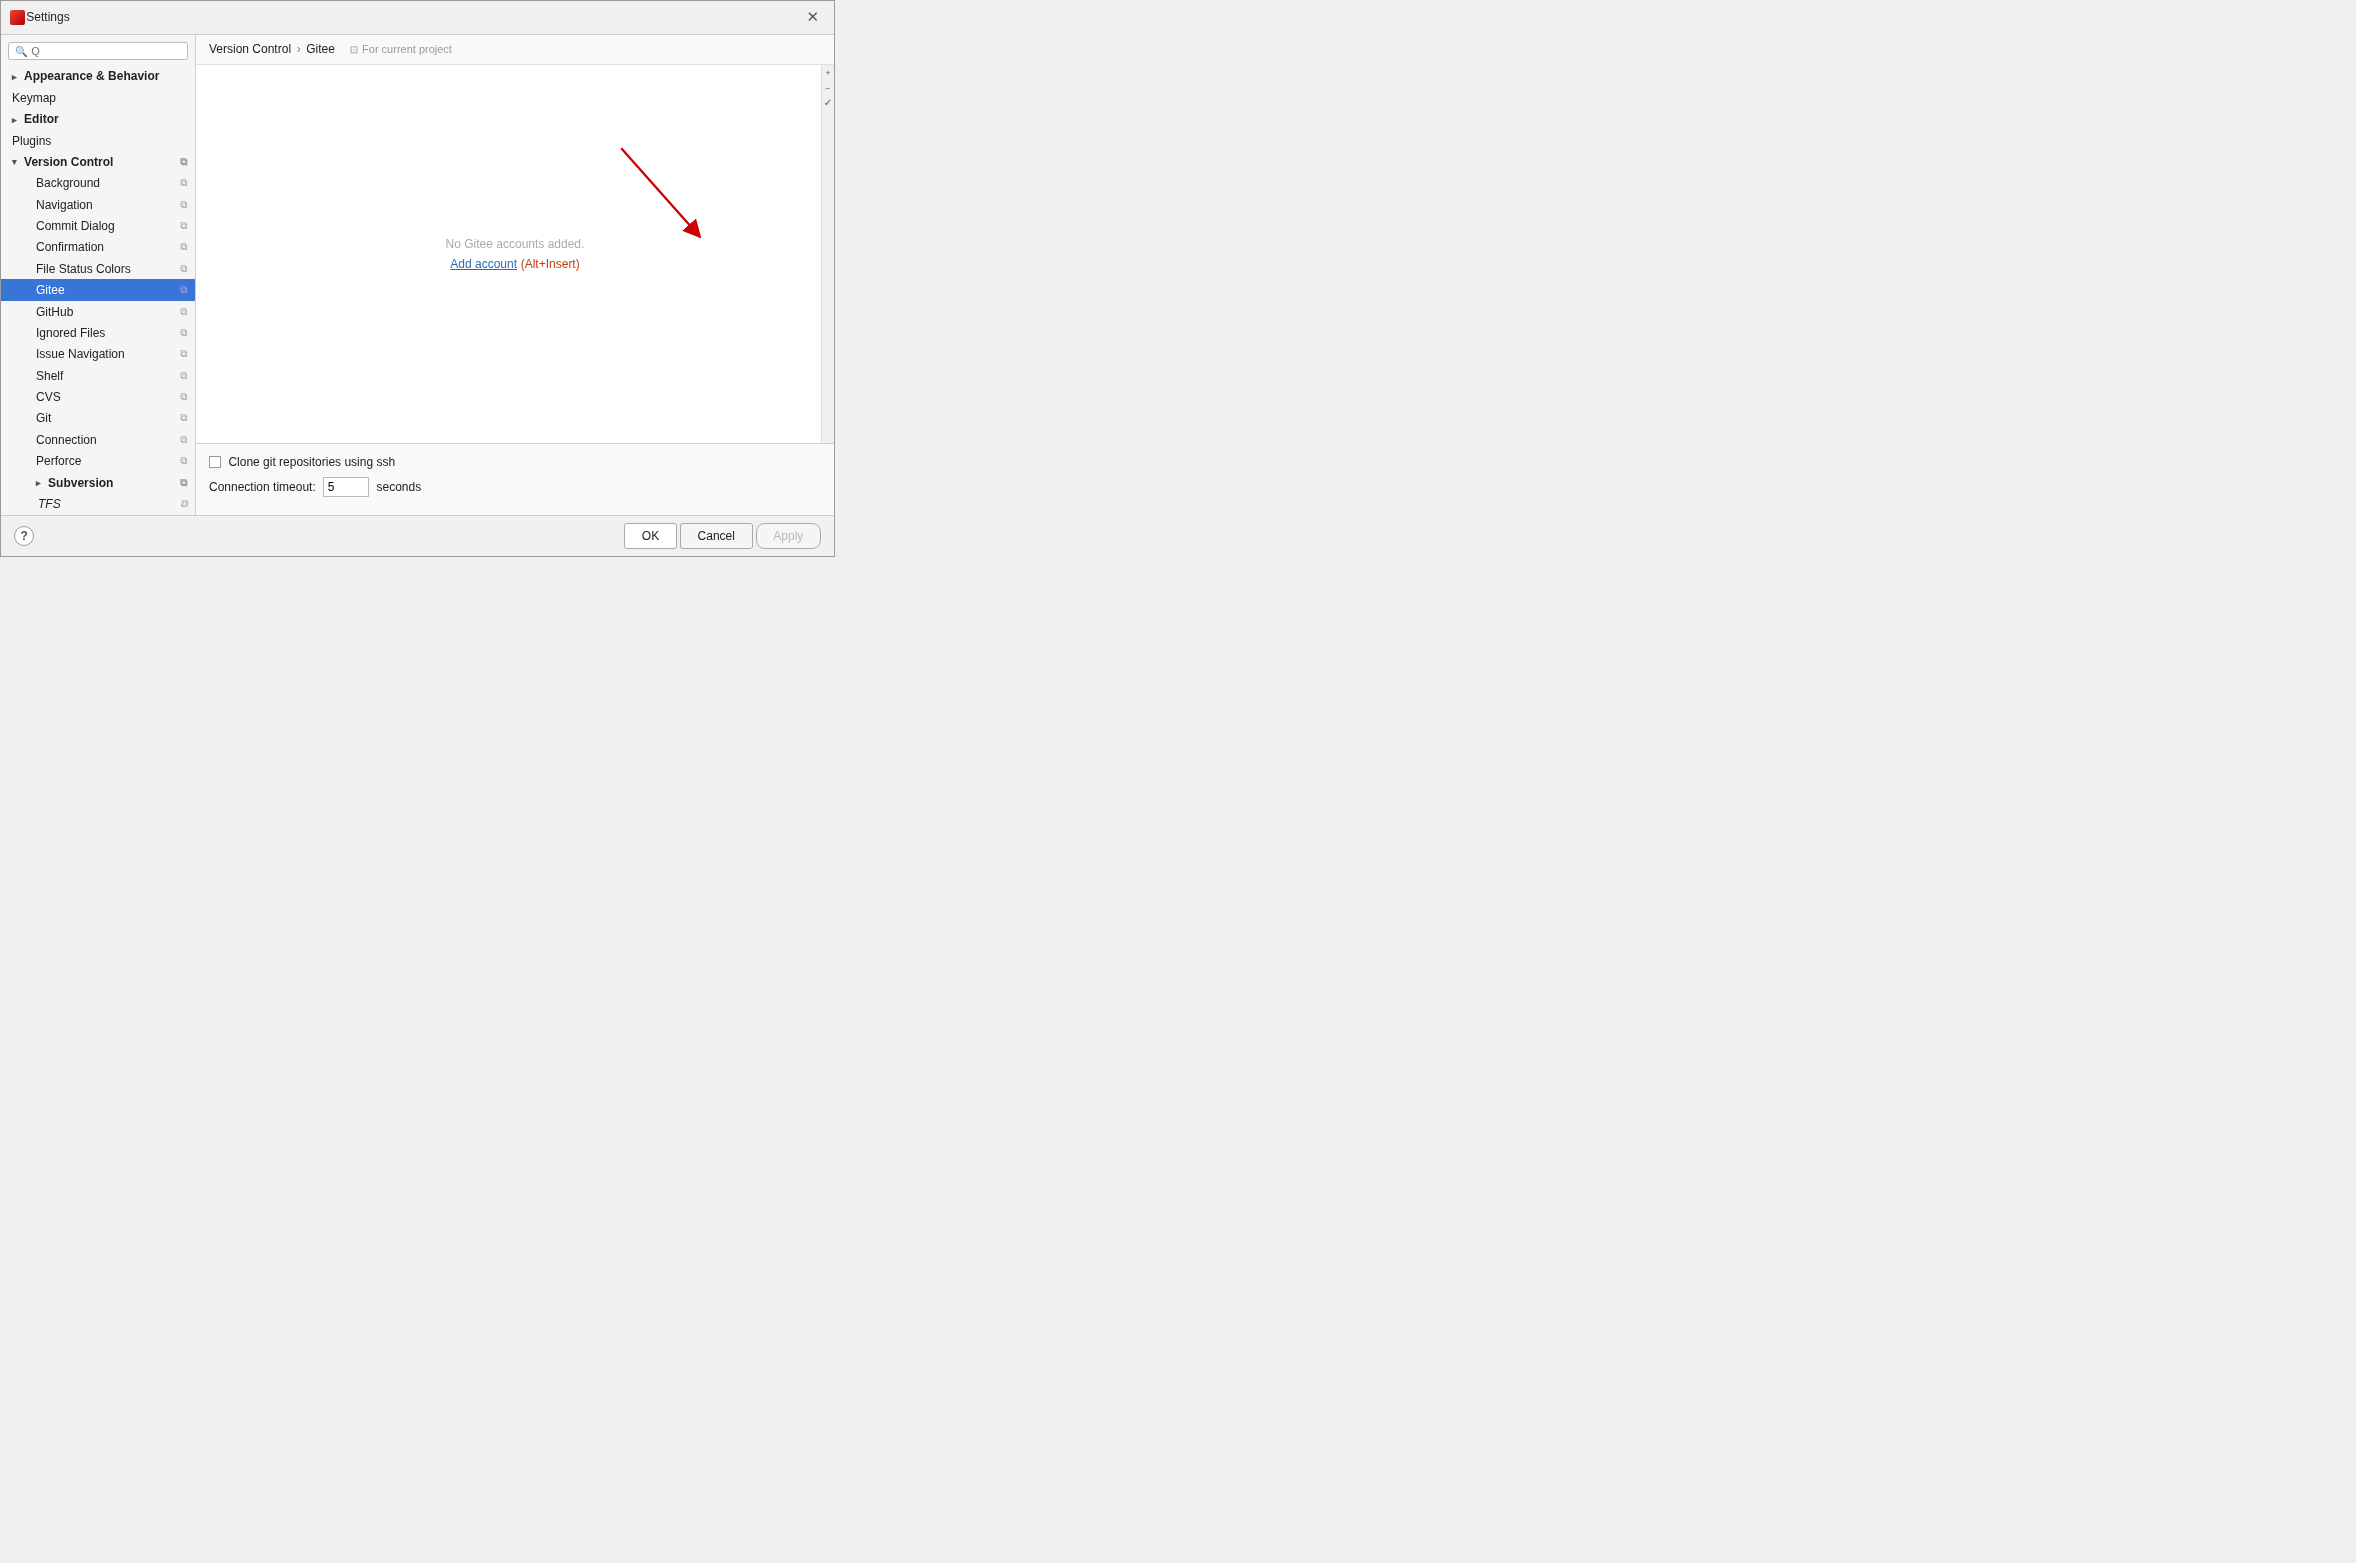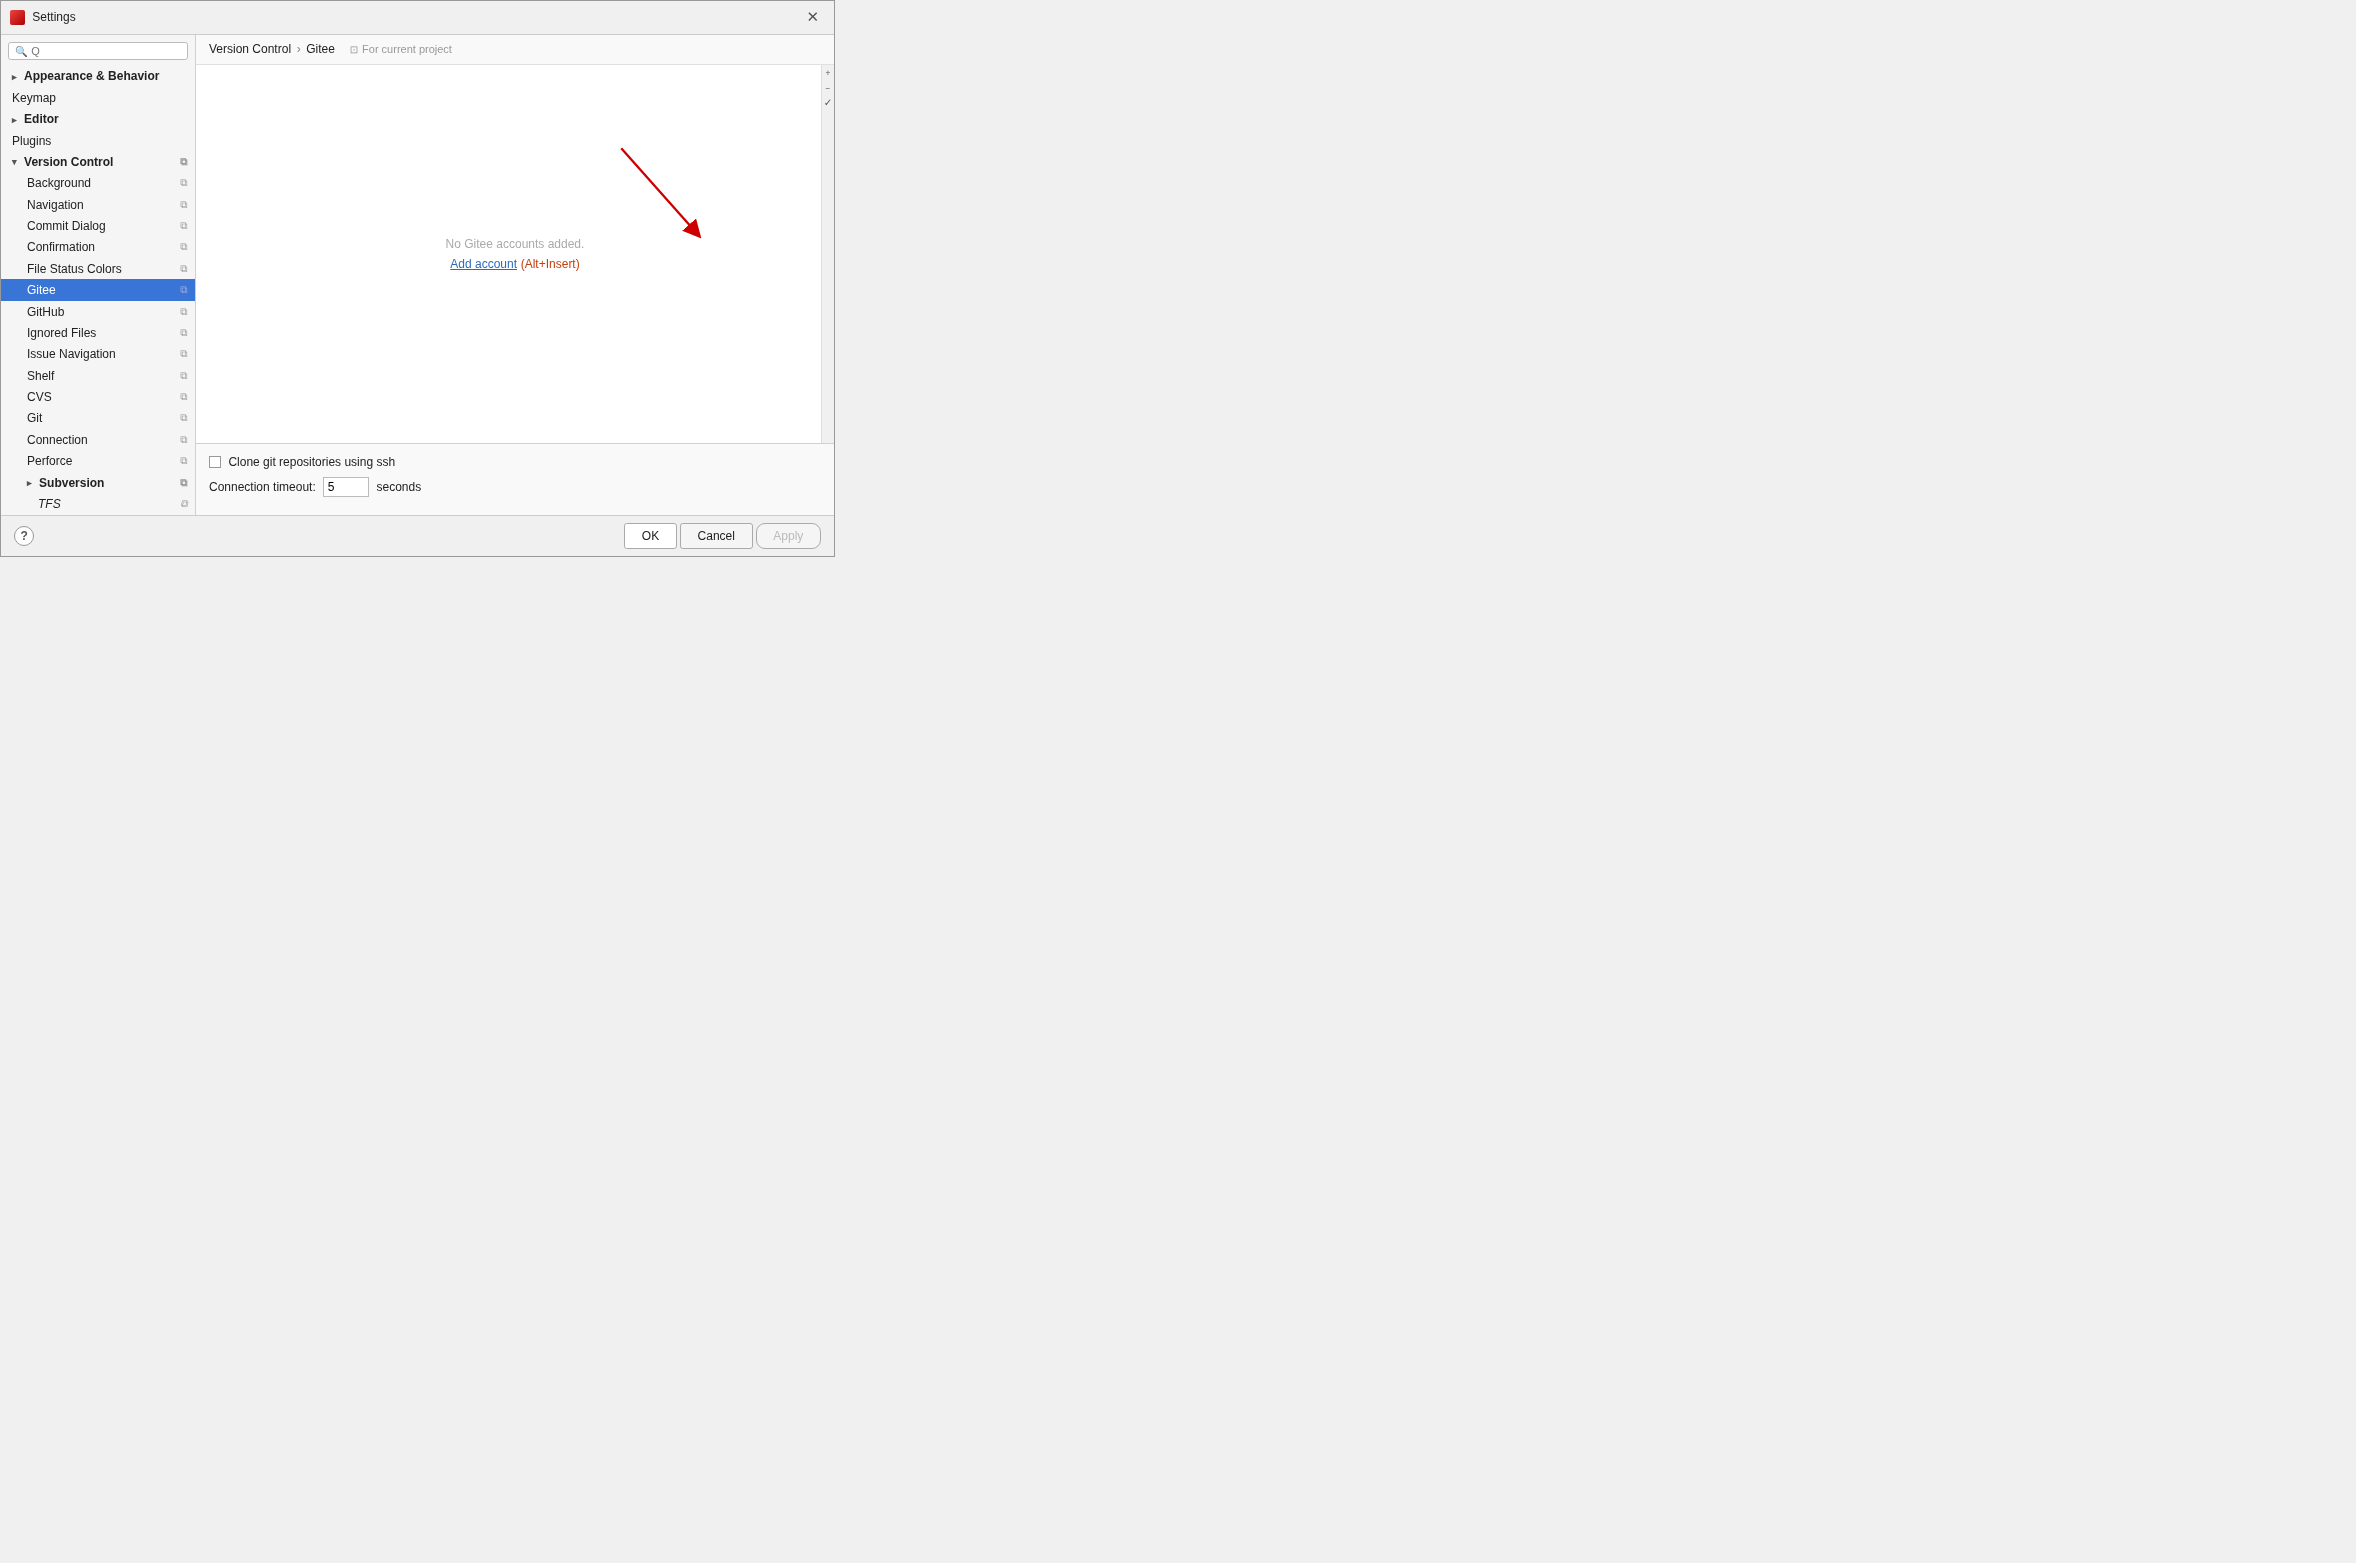--- a/index.html
+++ b/index.html
@@ -20,21 +20,21 @@
       align-items: center;
       background: #f0f0f0;
       padding: 5.6px 9.3px;
       border-bottom: 0.9px solid #ccc;
       justify-content: space-between;
       flex-shrink: 0;
     }
     .title-bar-left {
       display: flex;
       align-items: center;
-      gap: 7px;
+      gap: 1px;
     }
     .title-bar-icon {
       width: 15px; height: 15px;
       background: linear-gradient(135deg, #e44, #a00);
       border-radius: 1.9px;
       flex-shrink: 0;
     }
     .title-bar-title { font-size: 12px; color: #222; }
     .title-close {
       cursor: pointer;
@@ -91,21 +91,21 @@
       justify-content: space-between;
     }
     .sidebar-item.active {
       background: #3875d7;
       color: white;
     }
     .sidebar-item.active .copy-icon { color: #aad; }
     .sidebar-item-label-wrap { display: flex; align-items: center; gap: 3.7px; }
     .sidebar-item.parent { font-weight: bold; }
     .sidebar-item.parent .chevron { font-size: 9.3px; color: #555; margin-right: 3.7px; }
-    .sidebar-item.child { padding-left: 26px; }
+    .sidebar-item.child { padding-left: 35px; }
 
     .copy-icon {
       font-size: 10.2px;
       color: #999;
       flex-shrink: 0;
     }
 
     
     .main-content {
       flex: 1;

